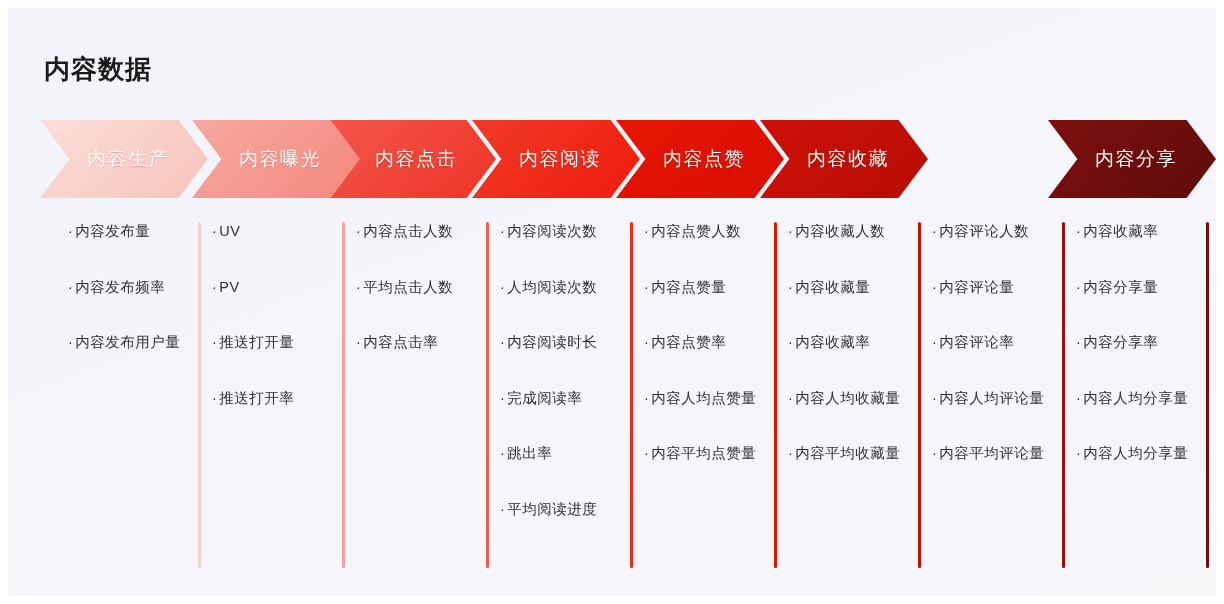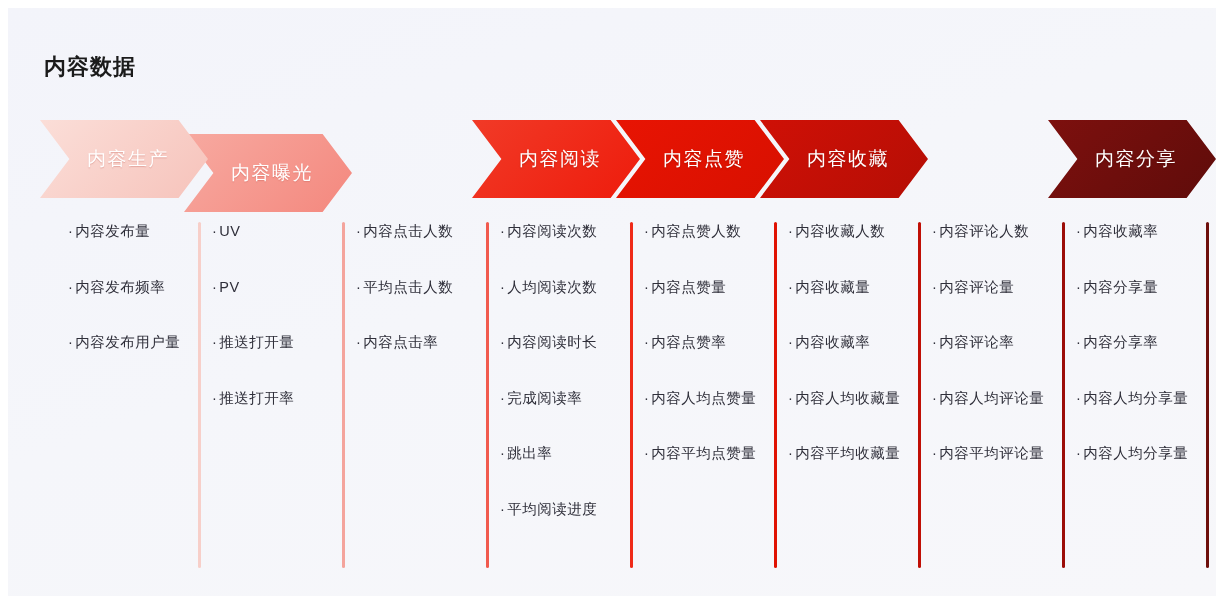--- a/index.html
+++ b/index.html
@@ -22,21 +22,21 @@
     width: 1208px;
     height: 588px;
     background: linear-gradient(160deg, #f3f4fa 0%, #f5f6fa 45%, #f7f7fa 100%);
     overflow: hidden;
   }
 
   .page-title {
     position: absolute;
     left: 36px;
     top: 46px;
-    font-size: 22px;
+    font-size: 26px;
     font-weight: bold;
     color: #1b1b1b;
     letter-spacing: 1px;
     line-height: 1.2;
   }
 
   
   .arrow-band {
     position: absolute;
     left: 32px;
@@ -124,22 +124,25 @@
 <body>
 
 <div class="canvas">
 
   <div class="page-title">内容数据</div>
 
   <div class="arrow-band">
       <div class="arrow pale" style="left: 0px; width: 168px; z-index: 8; background: linear-gradient(135deg, rgb(251, 222, 216) 0%, rgb(246, 195, 187) 100%);">
         <div class="arrow-label">内容生产</div>
       </div>
-      <div class="arrow pale" style="left: 144px; width: 168px; z-index: 7; background: linear-gradient(135deg, rgb(247, 169, 160) 0%, rgb(244, 136, 126) 100%); margin-top: 14px;">
+      <div class="arrow pale" style="left: 152px; width: 168px; z-index: 7; background: linear-gradient(135deg, rgb(247, 169, 160) 0%, rgb(244, 136, 126) 100%);">
         <div class="arrow-label">内容曝光</div>
+      </div>
+      <div class="arrow" style="left: 288px; width: 168px; z-index: 6; background: linear-gradient(135deg, rgb(242, 86, 74) 0%, rgb(238, 52, 38) 100%);">
+        <div class="arrow-label">内容点击</div>
       </div>
       <div class="arrow" style="left: 432px; width: 168px; z-index: 5; background: linear-gradient(135deg, rgb(241, 58, 39) 0%, rgb(238, 28, 12) 100%);">
         <div class="arrow-label">内容阅读</div>
       </div>
       <div class="arrow" style="left: 720px; width: 168px; z-index: 3; background: linear-gradient(135deg, rgb(207, 16, 6) 0%, rgb(181, 14, 5) 100%);">
         <div class="arrow-label">内容收藏</div>
       </div>
       <div class="arrow" style="left: 576px; width: 168px; z-index: 4; background: linear-gradient(135deg, rgb(232, 20, 3) 0%, rgb(216, 16, 0) 100%);">
         <div class="arrow-label">内容点赞</div>
       </div>

